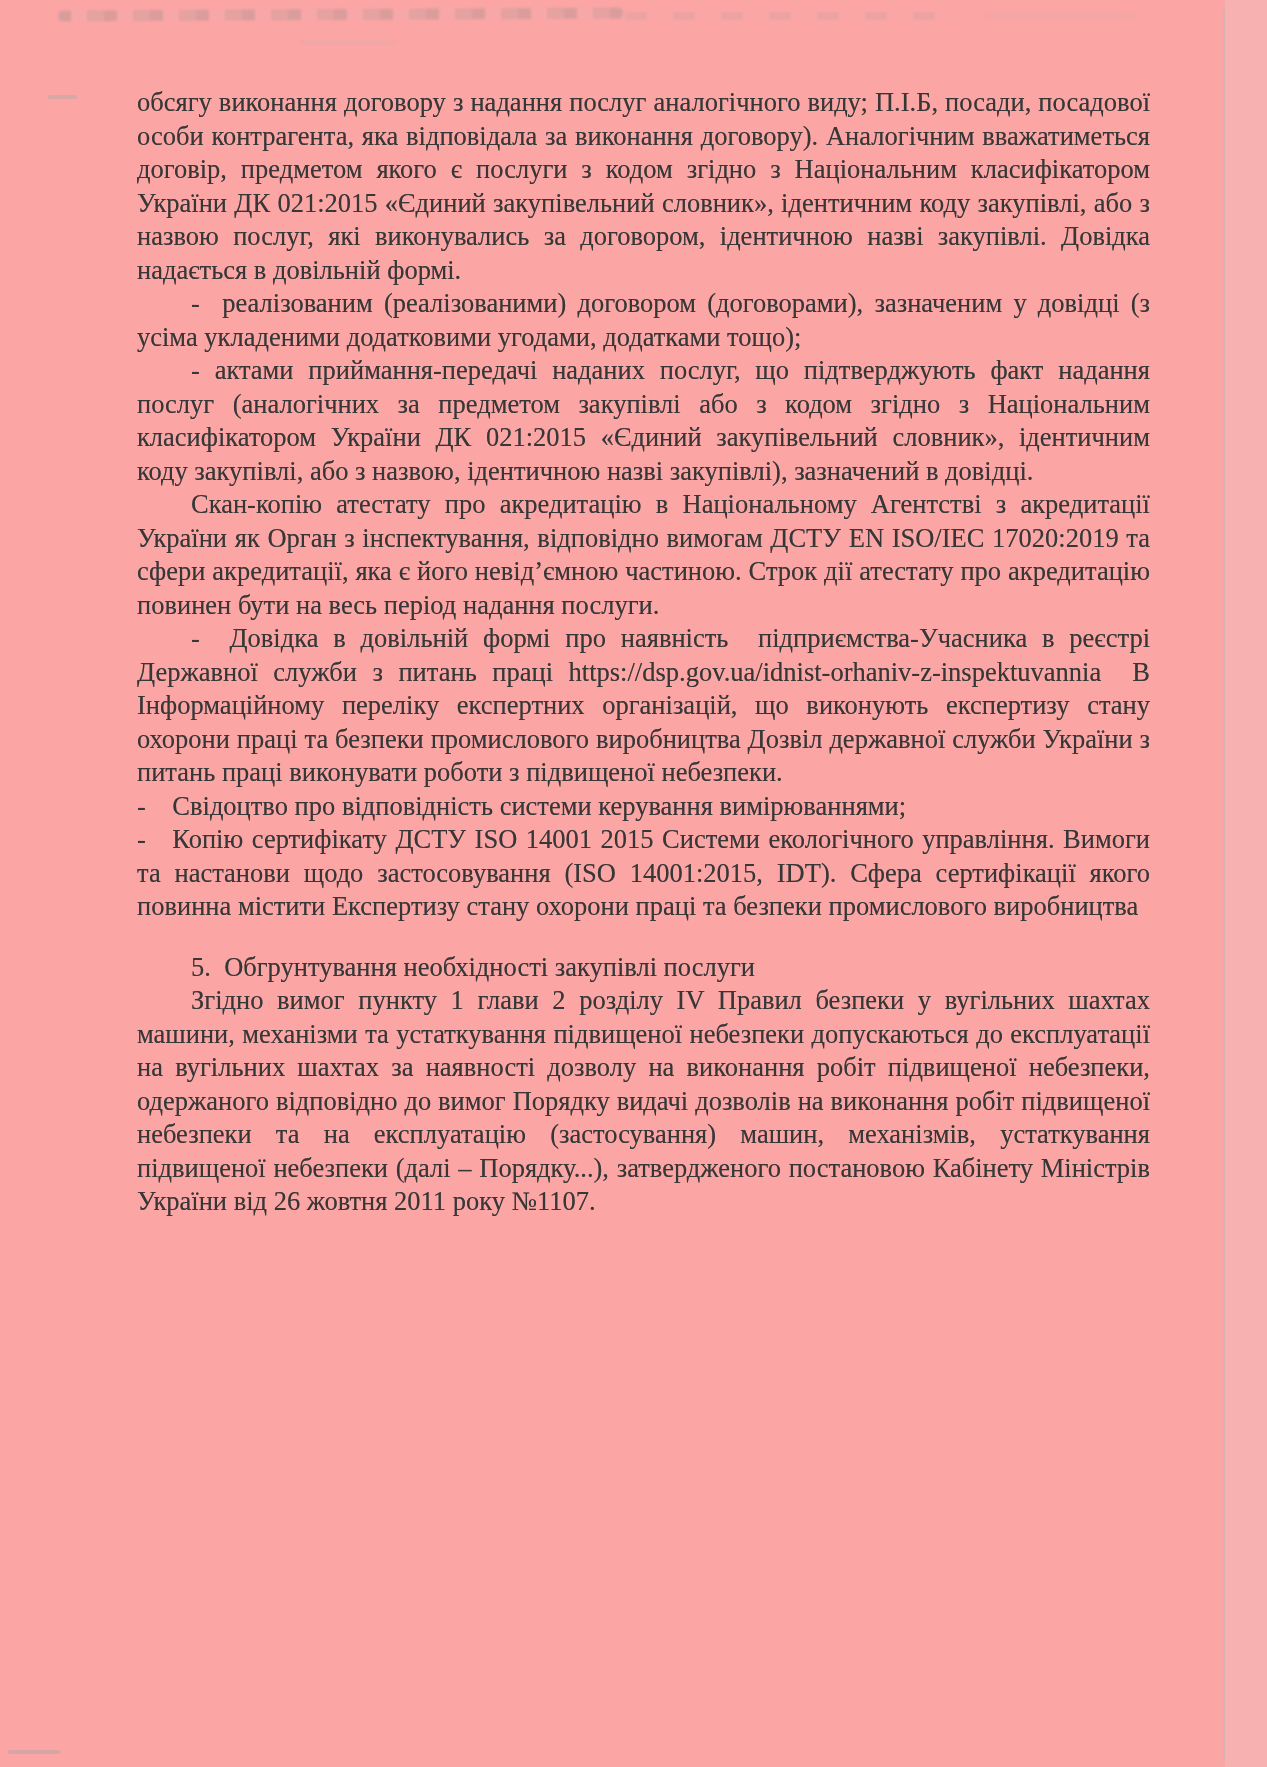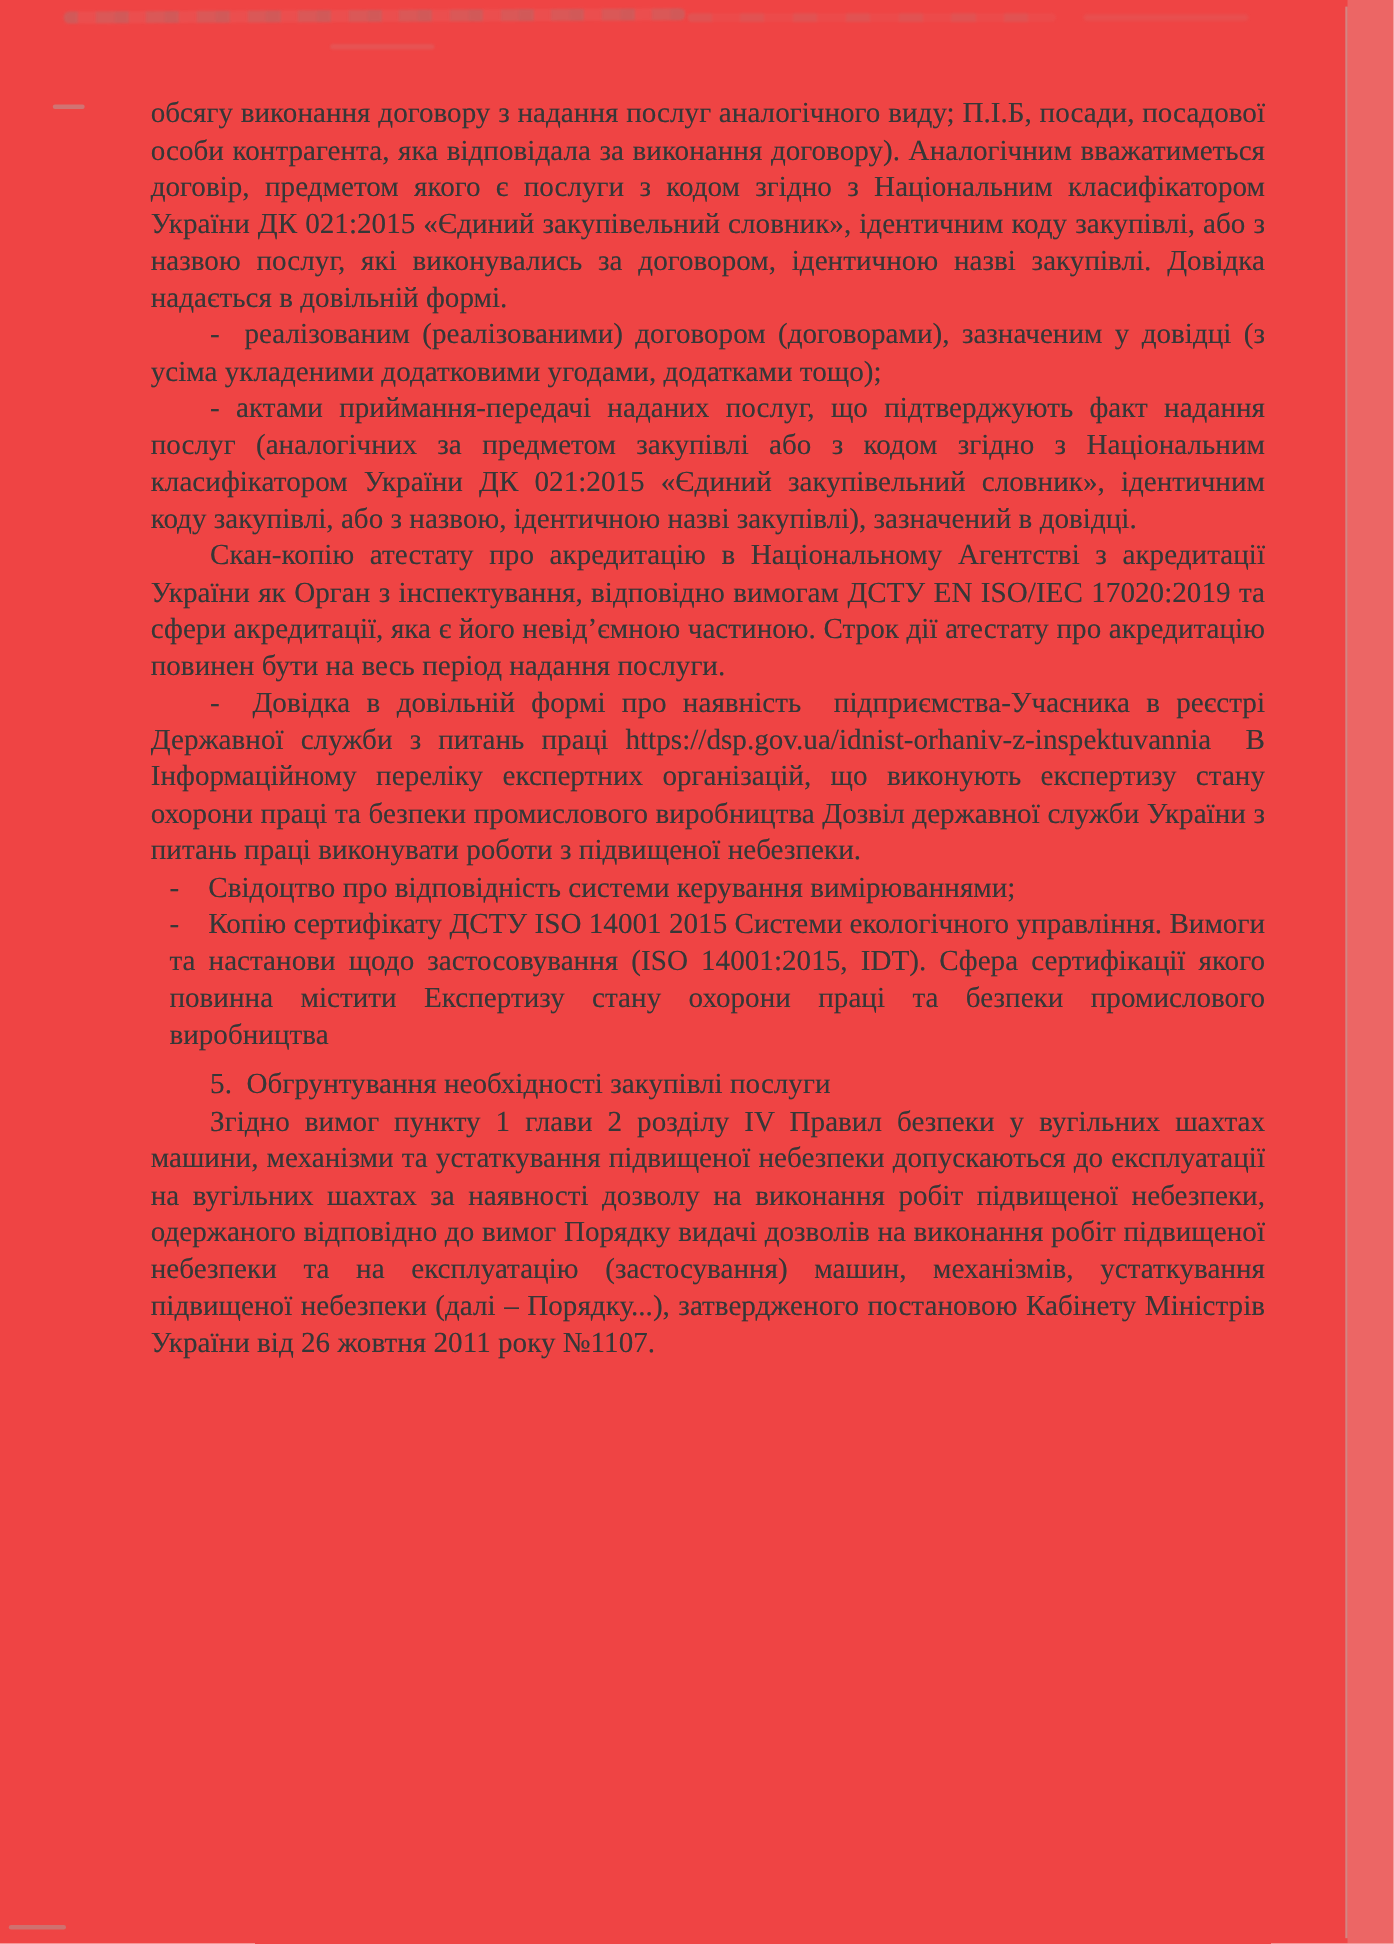--- a/index.html
+++ b/index.html
@@ -4,39 +4,39 @@
 <style>
   html, body {
     margin: 0;
     padding: 0;
     background: #ffffff;
   }
   .page {
     position: relative;
     width: 1267px;
     height: 1767px;
-    background: #ef4444;
+    background: #fca5a5;
     overflow: hidden;
     font-family: "Liberation Serif", "DejaVu Serif", serif;
   }
   .doc {
     position: absolute;
     left: 137px;
     top: 86px;
     width: 1013px;
     font-size: 26.5px;
     line-height: 33.5px;
     color: #373737;
     text-align: justify;
     text-shadow: 0 0 0.5px rgba(70,70,70,0.55);
   }
   .doc p { margin: 0; }
   .doc p.indent { text-indent: 54px; }
-  .doc p.hang { text-indent: 0; margin-left: 17px; }
-  .doc p.heading-gap { margin-top: 12px; }
+  .doc p.hang { text-indent: 0; }
+  .doc p.heading-gap { margin-top: 27px; }
   .doc-link {
     color: #373737;
     text-underline-offset: 3px;
     cursor: pointer;
     word-break: break-all;
   }
   
   .artifact { position: absolute; pointer-events: none; }
   .smudge-a {
     left: 58px; top: 9px; width: 565px; height: 11px;

